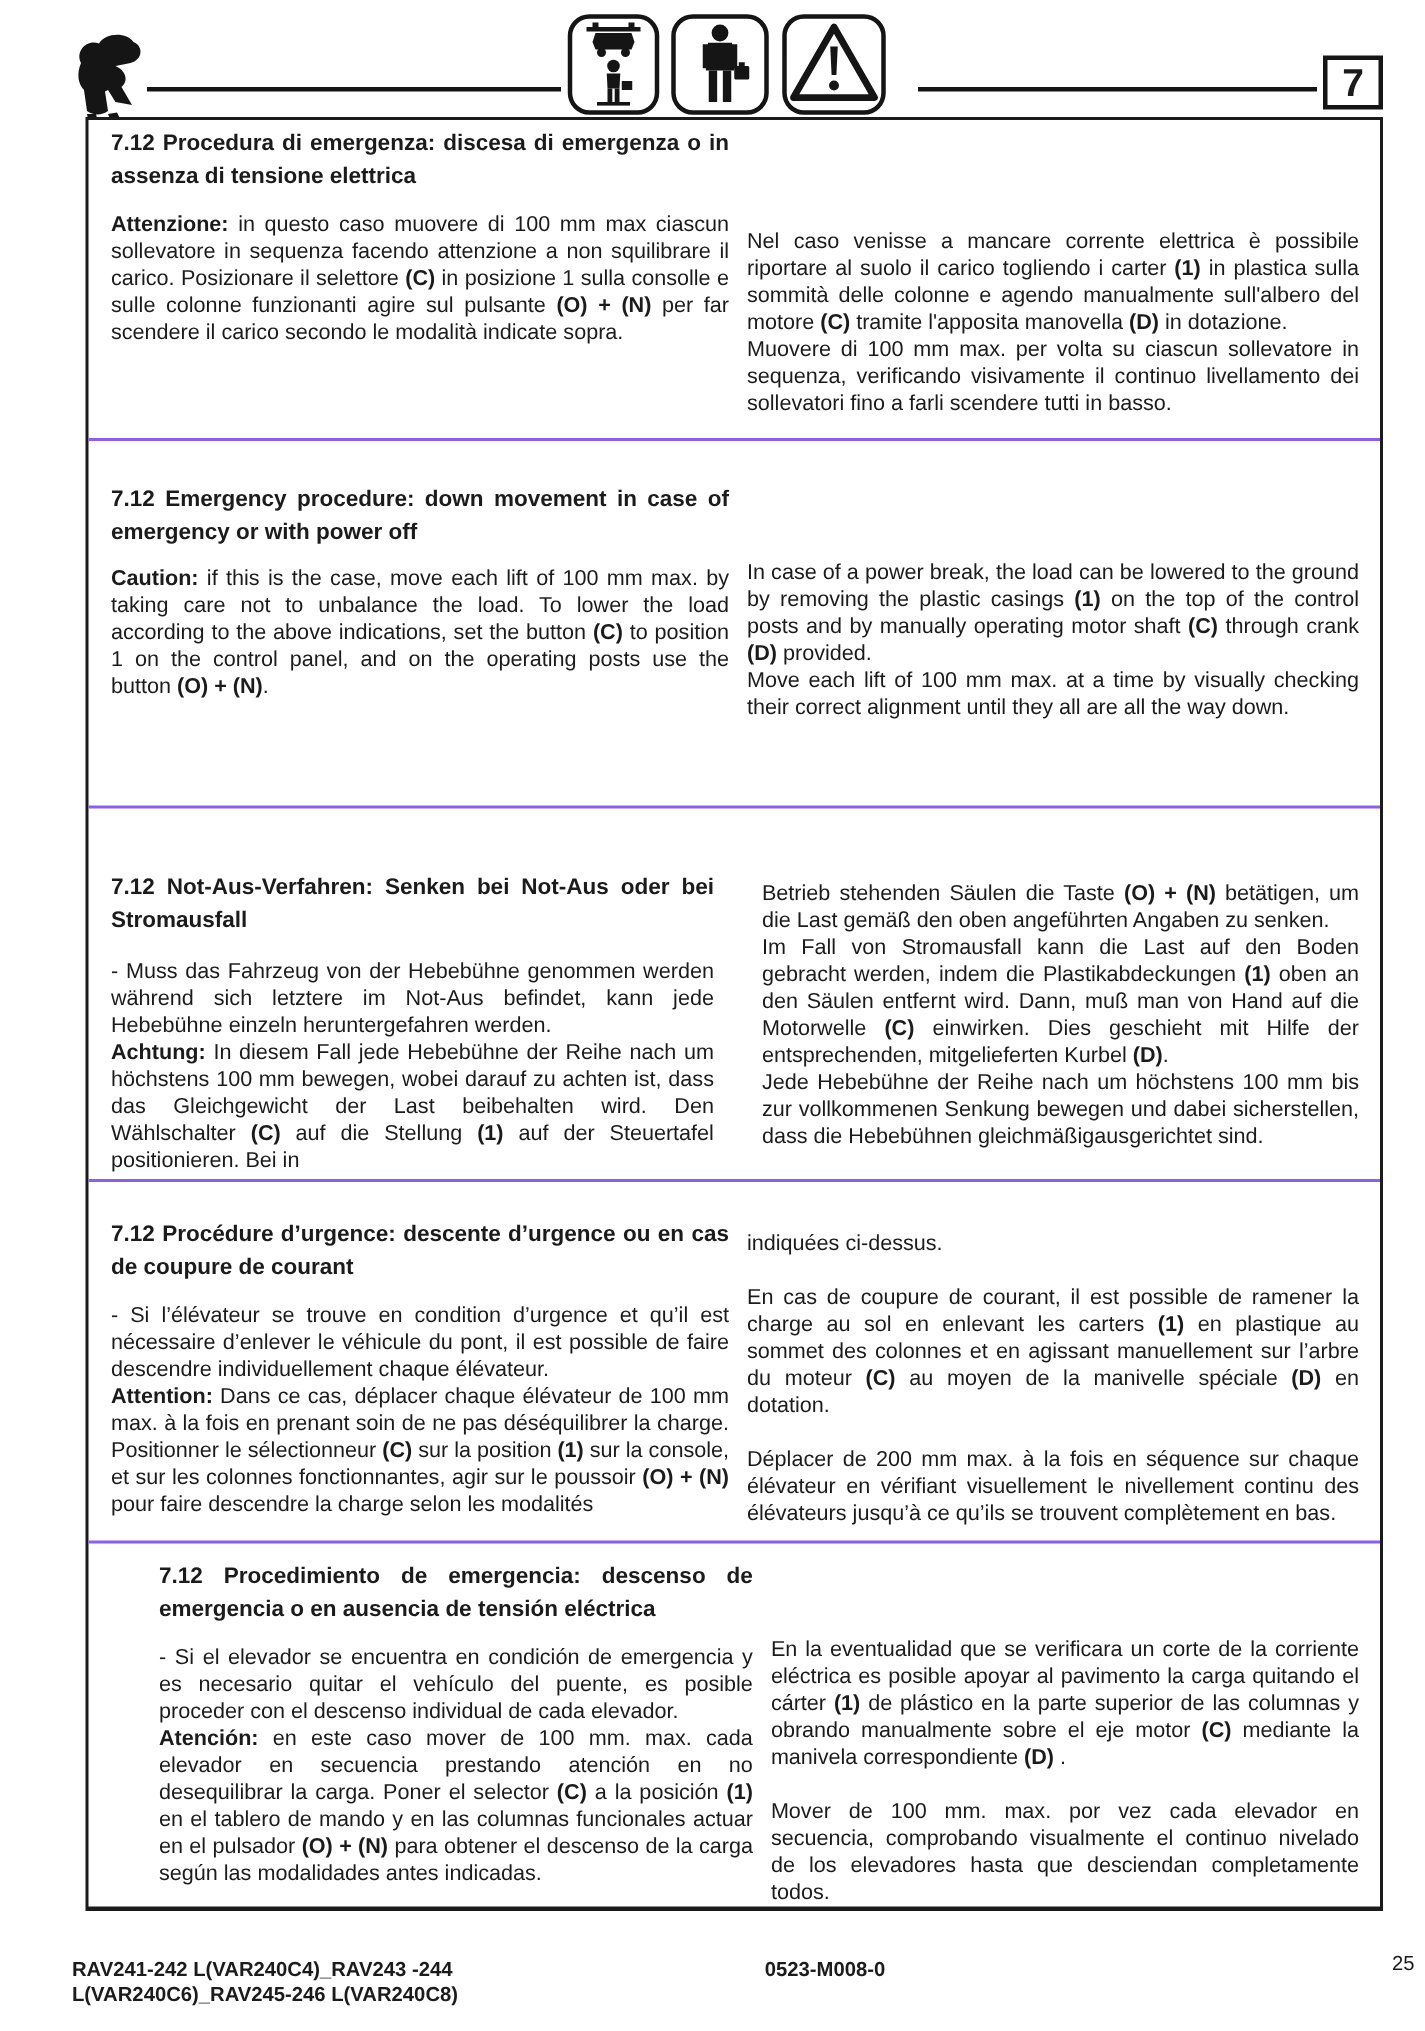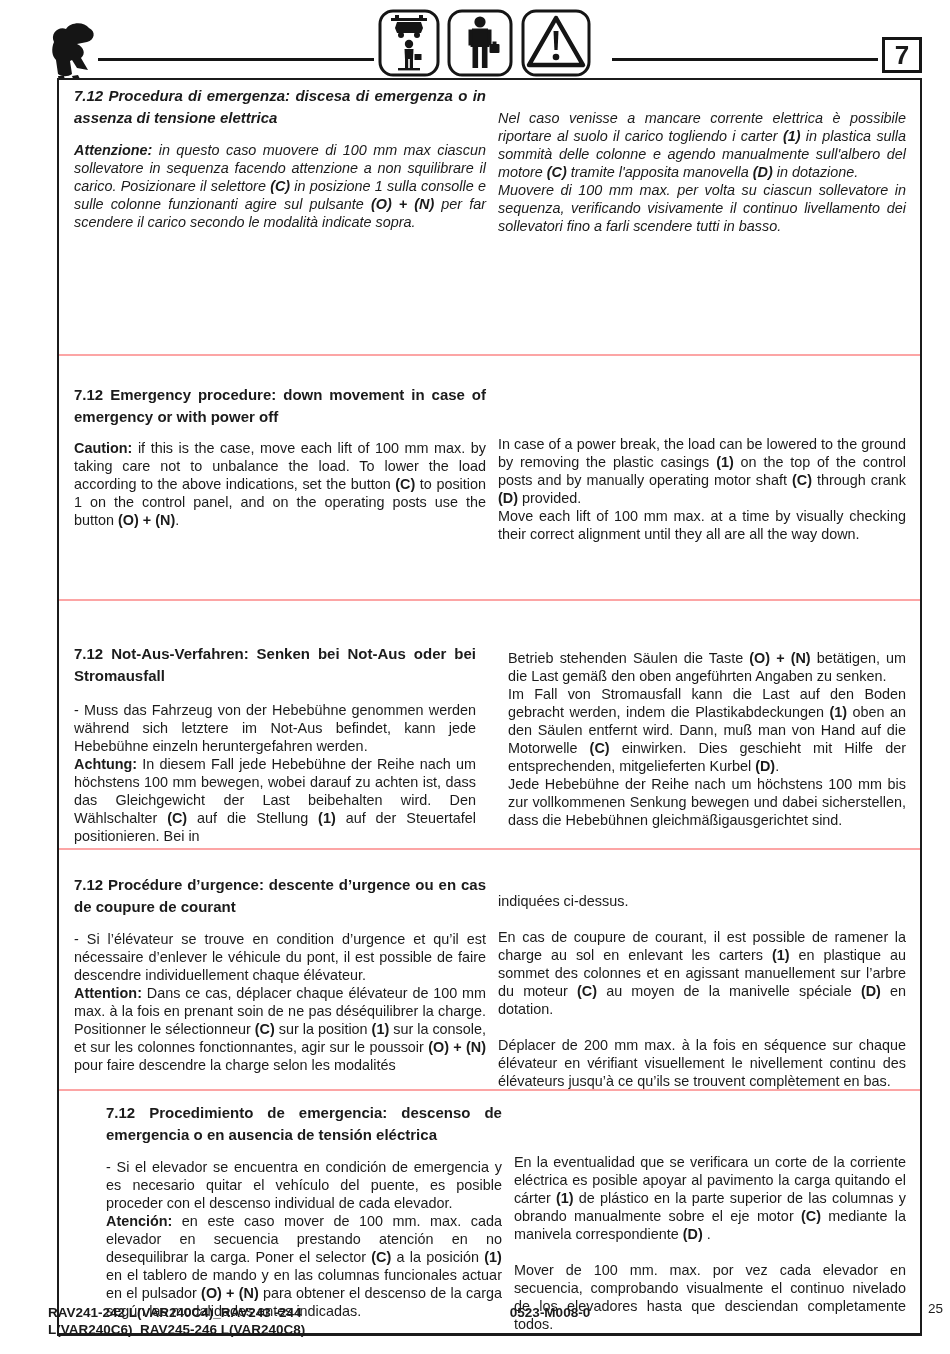--- a/index.html
+++ b/index.html
@@ -24,40 +24,40 @@
     display:flex; align-items:center; justify-content:center;
     font-size:26px; font-weight:bold; line-height:1;
   }
   
   .content-box {
     position:absolute; left:57px; top:78px; width:861px;
     border:2px solid #1b1b1b; border-bottom-width:3px;
     box-sizing:content-box; background:#fff;
   }
   .section { display:flex; box-sizing:border-box; overflow:visible; }
-  .section + .section { border-top:2px solid #fca5a5; }
-  .sec-it { height:274px;font-style:italic; }
+  .section + .section { border-top:2px solid #8b5cf6; }
+  .sec-it { height:212px; }
   .sec-en { height:245px; }
   .sec-de { height:249px;gap:20px; }
   .sec-fr { height:241px; }
   .sec-es { height:244px;padding-left:32px; }
   .col-left  { box-sizing:border-box; width:437px; padding:0 10px 0 15px; }
   .col-right { box-sizing:border-box; width:424px; padding:0 14px 0 2px; }
   .title {
     font-weight:bold; font-size:15px; line-height:22px; text-align:justify;
   }
   .rich { font-size:14.4px; line-height:18px; text-align:justify; }
   .para { margin:0; }
   .para.gap { margin-top:18px; }
   b { font-weight:bold; }
   
-  .sec-it .title { margin-top:5px;  }  .sec-it .left-body { margin-top:12px; }  .sec-it .col-right { padding-top:29px; }
+  .sec-it .title { margin-top:5px;  }  .sec-it .left-body { margin-top:12px; }  .sec-it .col-right { padding-top:72px; }
   .sec-en .title { margin-top:28px; }  .sec-en .left-body { margin-top:11px; }  .sec-en .col-right { padding-top:79px; }
   .sec-de .title { margin-top:42px; }  .sec-de .left-body { margin-top:14px; }  .sec-de .col-right { padding-top:48px; }
-  .sec-fr .title { margin-top:24px; }  .sec-fr .left-body { margin-top:12px; }  .sec-fr .col-right { padding-top:42px; }
+  .sec-fr .title { margin-top:24px; }  .sec-fr .left-body { margin-top:12px; }  .sec-fr .col-right { padding-top:32px; }
   .sec-es .title { margin-top:11px; }  .sec-es .left-body { margin-top:12px; }  .sec-es .col-right { padding-top:62px; }
   
   .footer { position:absolute; left:0; top:1300px; width:950px; }
   .doc-models {
     position:absolute; left:48px; top:4px;
     font-weight:bold; font-size:13.5px; line-height:17px;
   }
   .doc-code {
     position:absolute; left:450px; top:5px; width:200px; text-align:center;
     font-weight:bold; font-size:13.5px;

